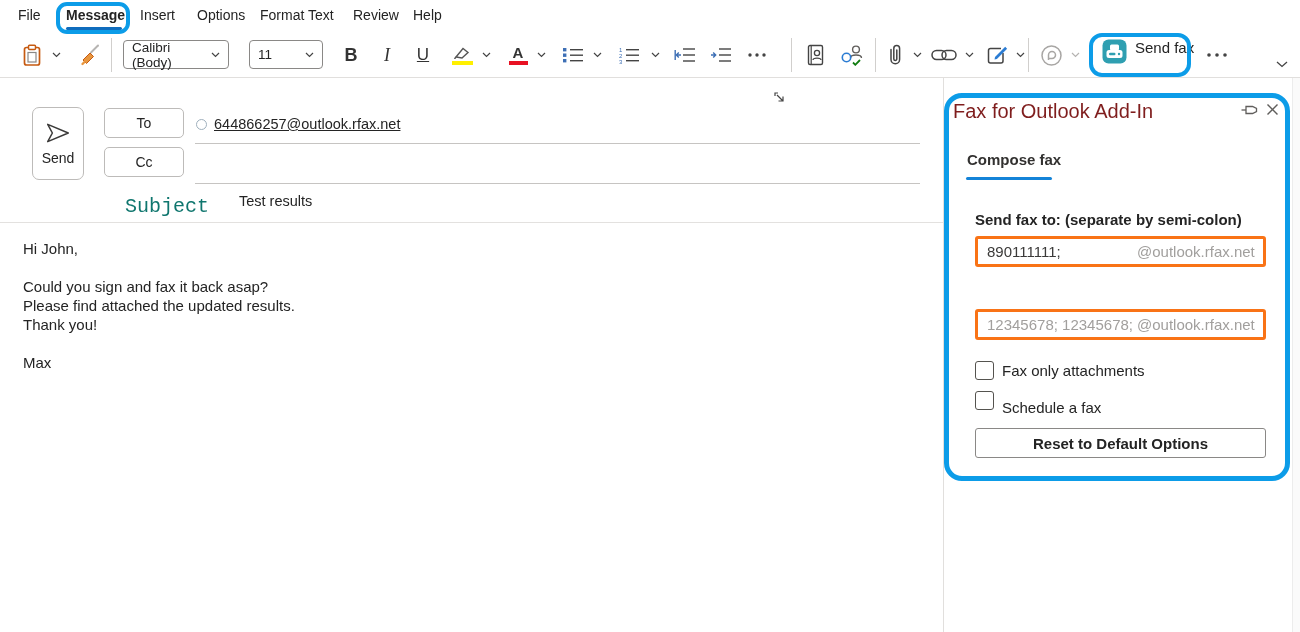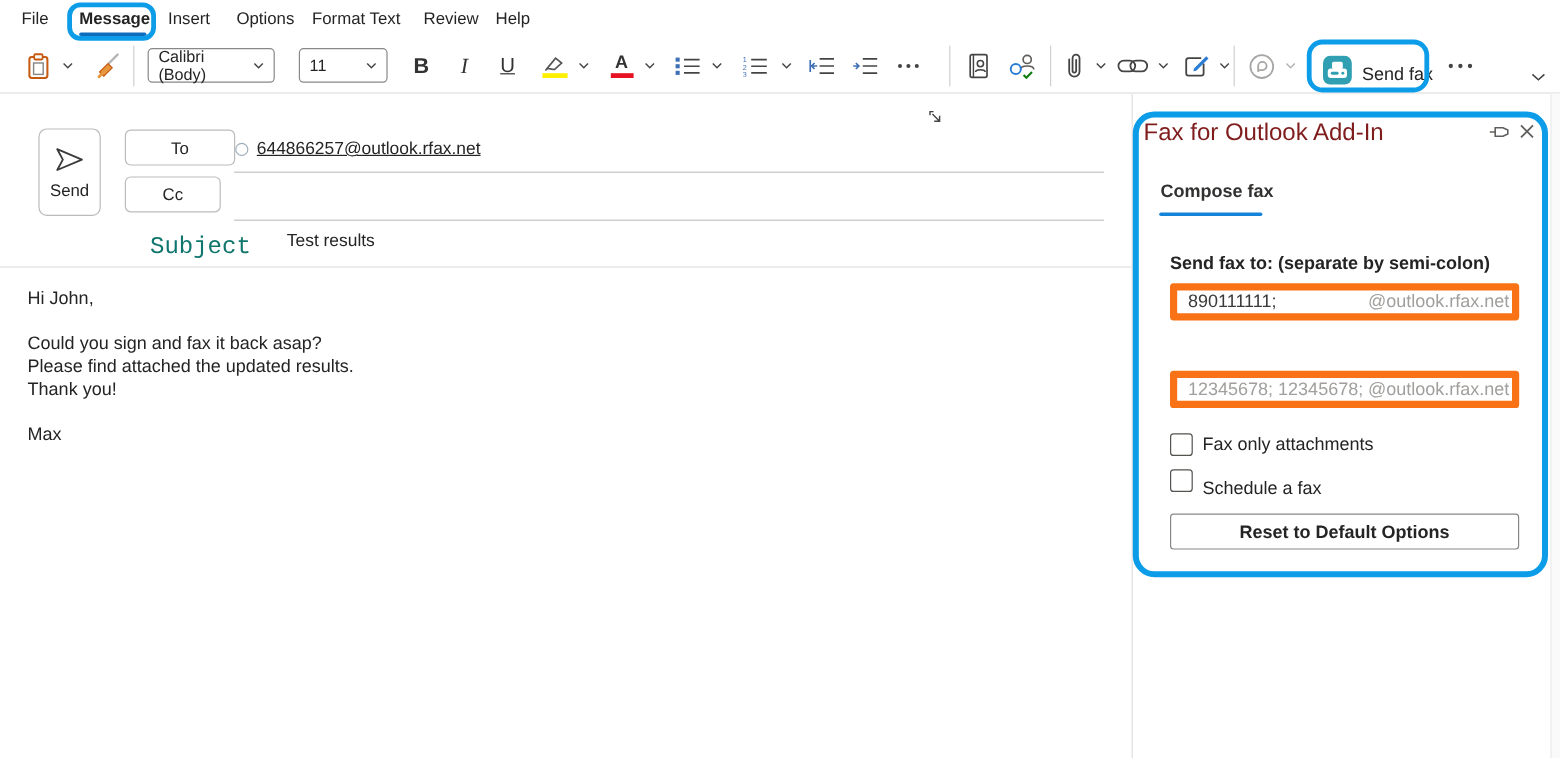--- a/index.html
+++ b/index.html
@@ -19,42 +19,42 @@
   .rb-sep { position:absolute; top:6px; width:1px; height:34px; background:#d1cfcd; }
   .glyph-b { font-weight:bold; font-size:18px; color:#333; }
   .glyph-i { font-style:italic; font-size:18px; font-family:"Liberation Serif", serif; color:#333; }
   .glyph-u { font-size:17px; text-decoration:underline; color:#333; }
   .combo { position:absolute; height:29px; border:1px solid #8a8886; border-radius:4px; background:#fff;
            display:flex; align-items:center; justify-content:space-between; padding:0 8px; font-size:13.5px; color:#242424; }
   .color-stack { display:flex; flex-direction:column; align-items:center; gap:2px; }
   .ybar { width:21px; height:4px; background:#fff000; }
   .rbar { width:19px; height:4px; background:#e81123; }
   .acolor { font-size:15px; font-weight:bold; color:#333; line-height:13px; }
-  .sendfax-btn { display:flex; align-items:flex-end; gap:8px; font-size:15px; color:#242424; }
+  .sendfax-btn { display:flex; align-items:flex-start; gap:8px; font-size:15px; color:#242424; }
 
   
   .btn-outline { position:absolute; border:1px solid #bdbbb9; border-radius:5px; background:#fff;
                  display:flex; align-items:center; justify-content:center; font-size:14px; color:#242424; }
   .field-line { position:absolute; height:1px; background:#c6c4c2; }
   .recipient { position:absolute; font-size:14.5px; color:#242424; text-decoration:underline; display:flex; align-items:center; gap:7px; }
   .presence { width:11px; height:11px; border-radius:50%; border:1.5px solid #9fb0bd; background:#fff; display:inline-block; }
   .subject-label { position:absolute; font-size:20px; color:#0f766e;font-family:Liberation Mono, monospace; }
   .subject-input { position:absolute; border:none; outline:none; font-size:14.5px; color:#242424; font-family:"Liberation Sans", sans-serif; background:transparent;margin-left:42px; }
 
   
   .body-text { position:absolute; left:23px; top:239px; width:880px; font-size:15px; color:#242424; }
   .body-line { min-height:19px; line-height:19px; }
 
   
   .vsep { position:absolute; left:943px; top:78px; width:1px; height:554px; background:#e1dfdd; }
   .pane-title { position:absolute; left:953px; top:100px; font-size:20px; color:#7f1d1d; }
   .tab { position:absolute; left:967px; top:151px; font-size:15px; font-weight:bold; color:#323130; }
   .tab-underline { position:absolute; left:966px; top:177px; width:86px; height:3px; background:#1483d8; border-radius:2px; }
   .pane-label { position:absolute; left:975px; font-size:15px; font-weight:bold; color:#242424; white-space:nowrap; }
-  .pane-input { position:absolute; left:975px; width:291px; height:31px; border:6px solid #f97316; border-radius:3px; background:#fff;
+  .pane-input { position:absolute; left:975px; width:291px; height:31px; border:3px solid #f97316; border-radius:3px; background:#fff;
                 display:flex; align-items:center; justify-content:space-between; padding:0 9px; }
   .pane-input .val { font-size:15px; color:#3b3a39; border:none; outline:none; background:transparent; width:150px; font-family:"Liberation Sans", sans-serif; }
   .pane-input .val::placeholder { color:#a19f9d; }
   .pane-input .suffix { font-size:15px; color:#a19f9d; white-space:nowrap; }
   .chk { position:absolute; left:975px; width:19px; height:19px; border:1px solid #55534f; border-radius:3px; background:#fff; }
   .chk-label { position:absolute; left:1002px; font-size:15px; color:#242424; }
   .reset-btn { position:absolute; left:975px; top:428px; width:291px; height:30px; border:1px solid #8a8886; border-radius:3px;
                background:#fff; font-size:15px; font-weight:bold; color:#242424; display:flex; align-items:center; justify-content:center; }
 
   
@@ -374,21 +374,21 @@
 
   <div class="btn-outline" style="left:32px; top:107px; width:52px; height:73px; flex-direction:column; gap:6px; border-radius:7px">
     <span>
       <svg width="26" height="22" viewBox="0 0 24 20">
         <path d="M2.5 18 L21.5 10 L2.5 2 L6.8 10 Z" fill="none" stroke="#3b3a39" stroke-width="1.4" stroke-linejoin="round"></path>
       </svg>
     </span>
     <span>Send</span>
   </div>
 
-  <div class="btn-outline" style="left:104px; top:108px; width:92px; height:30px">
+  <div class="btn-outline" style="left:104px; top:108px; width:80px; height:30px">
     <span>To</span>
   </div>
   <div class="btn-outline" style="left:104px; top:147px; width:80px; height:30px">
     <span>Cc</span>
   </div>
 
   <div class="recipient" style="left:196px; top:116px">
     <span class="presence"></span>
     <span>644866257@outlook.rfax.net</span>
   </div>

